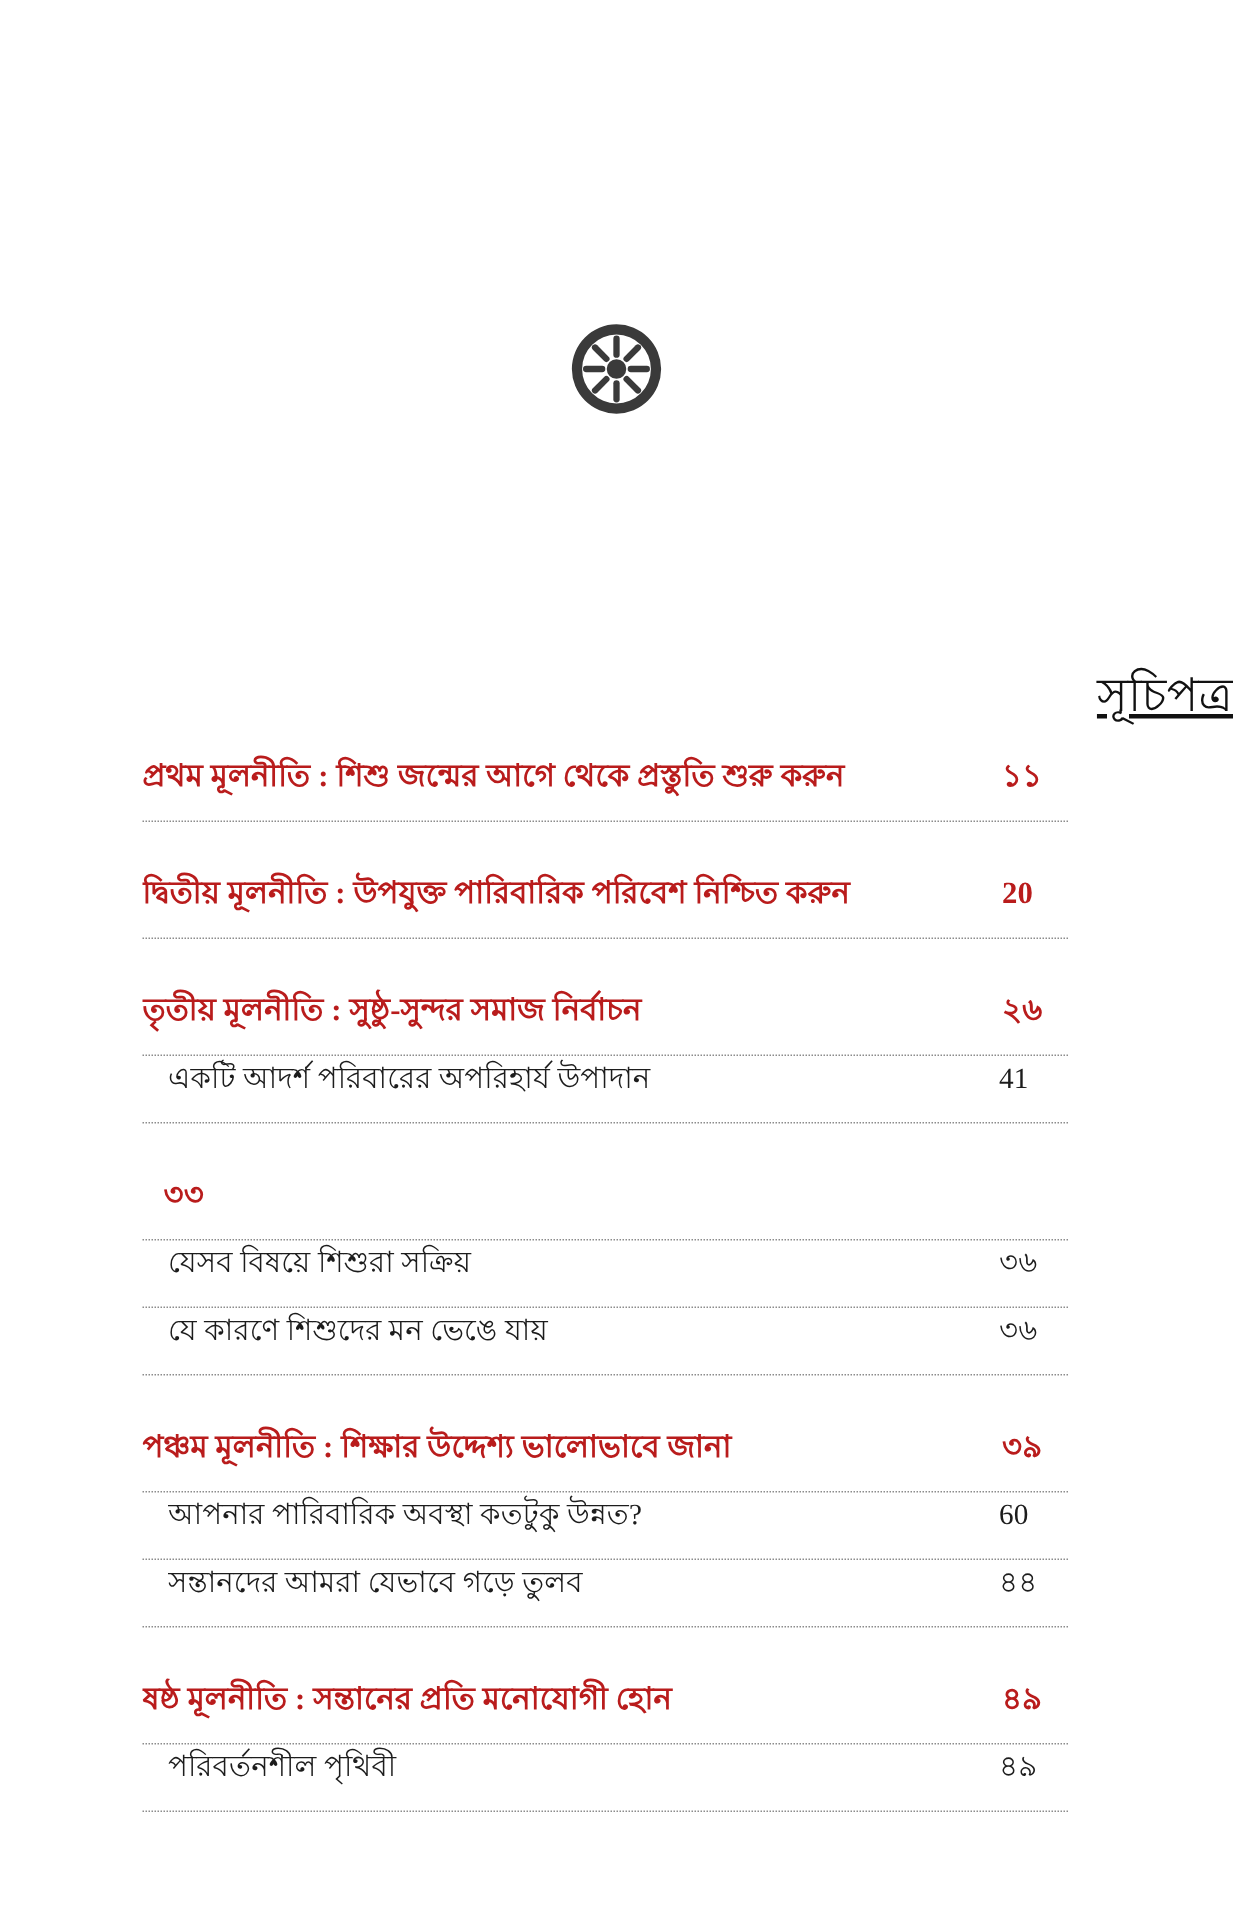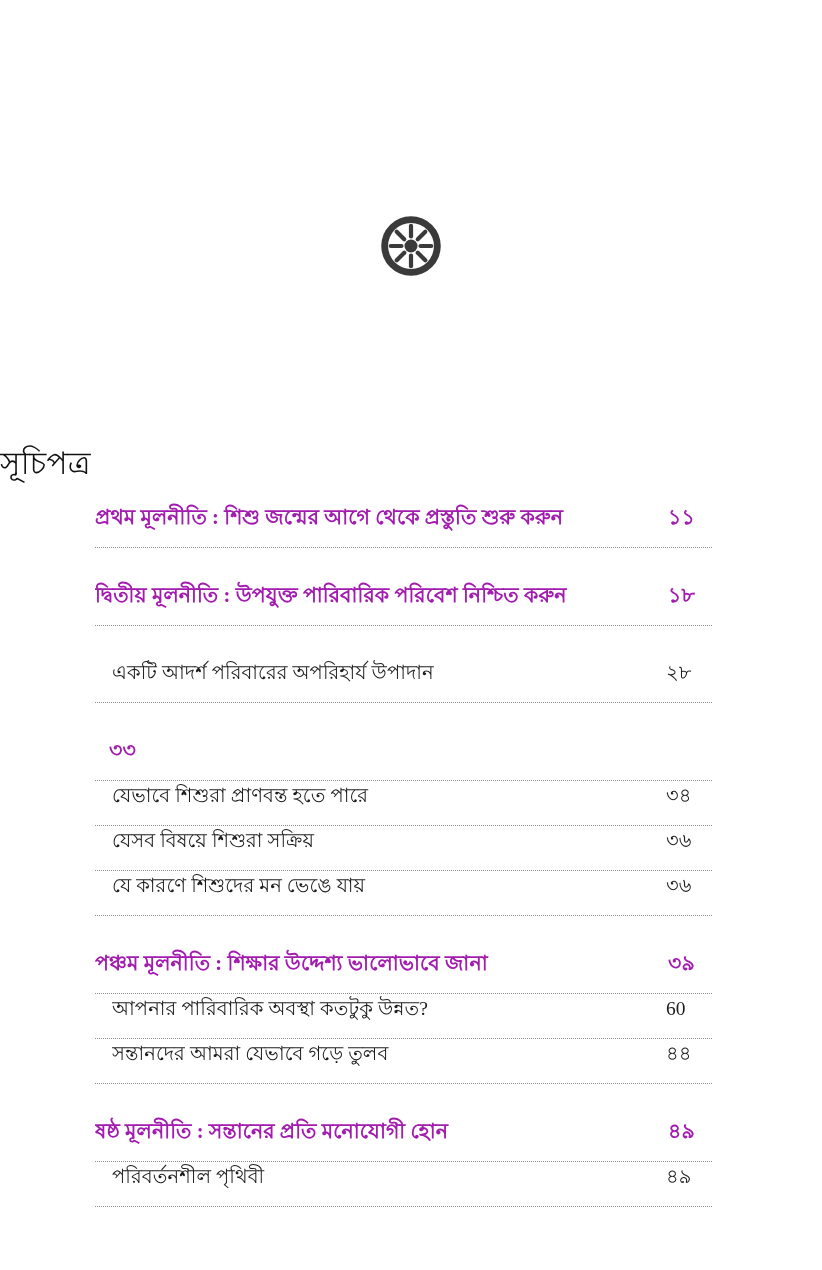--- a/index.html
+++ b/index.html
@@ -34,26 +34,27 @@
   .ornament {
     display: block;
   }
 
   
   .toc-title {
     position: absolute;
     top: 424px;
     left: 0;
     width: 100%;
-    text-align: left;
+    text-align: right;
     font-size: 31px;
     line-height: 1.25;
     font-weight: 400;
     letter-spacing: 0.2px;
     color: #111111;
+    text-decoration: underline;
   }
 
   
   .toc-list {
     position: absolute;
     top: 502px;
     left: 95px;
     width: 617px;
   }
 
@@ -89,21 +90,21 @@
 
   
   .toc-row.level-1 {
     height: 46px;
     padding-bottom: 2px;
   }
   .toc-row.level-1 .label,
   .toc-row.level-1 .page-num {
     font-size: 20.5px;
     font-weight: 700;
-    color: #a21caf;
+    color: #b91c1c;
     letter-spacing: 0.1px;
   }
 
   
   .toc-row.level-2 {
     height: 45px;
     padding-bottom: 2px;
     padding-left: 17px;
   }
   .toc-row.level-2 .label,
@@ -146,36 +147,36 @@
   <div class="toc-list">
       <div class="toc-group">
         <div class="toc-row level-1">
           <span class="label">প্রথম মূলনীতি : শিশু জন্মের আগে থেকে প্রস্তুতি শুরু করুন</span>
           <span class="page-num">১১</span>
         </div>
       </div>
       <div class="toc-group">
         <div class="toc-row level-1">
           <span class="label">দ্বিতীয় মূলনীতি : উপযুক্ত পারিবারিক পরিবেশ নিশ্চিত করুন</span>
-          <span class="page-num">১৮</span>
-        </div>
-      </div>
-      <div class="toc-group">
+          <span class="page-num">20</span>
+        </div>
+      </div>
+      <div class="toc-group">
+        <div class="toc-row level-1">
+          <span class="label">তৃতীয় মূলনীতি : সুষ্ঠু-সুন্দর সমাজ নির্বাচন</span>
+          <span class="page-num">২৬</span>
+        </div>
         <div class="toc-row level-2">
           <span class="label">একটি আদর্শ পরিবারের অপরিহার্য উপাদান</span>
-          <span class="page-num">২৮</span>
+          <span class="page-num">41</span>
         </div>
       </div>
       <div class="toc-group">
         <div class="toc-row level-1">
           <span class="page-num">৩৩</span>
-        </div>
-        <div class="toc-row level-2">
-          <span class="label">যেভাবে শিশুরা প্রাণবন্ত হতে পারে</span>
-          <span class="page-num">৩৪</span>
         </div>
         <div class="toc-row level-2">
           <span class="label">যেসব বিষয়ে শিশুরা সক্রিয়</span>
           <span class="page-num">৩৬</span>
         </div>
         <div class="toc-row level-2">
           <span class="label">যে কারণে শিশুদের মন ভেঙে যায়</span>
           <span class="page-num">৩৬</span>
         </div>
       </div>

